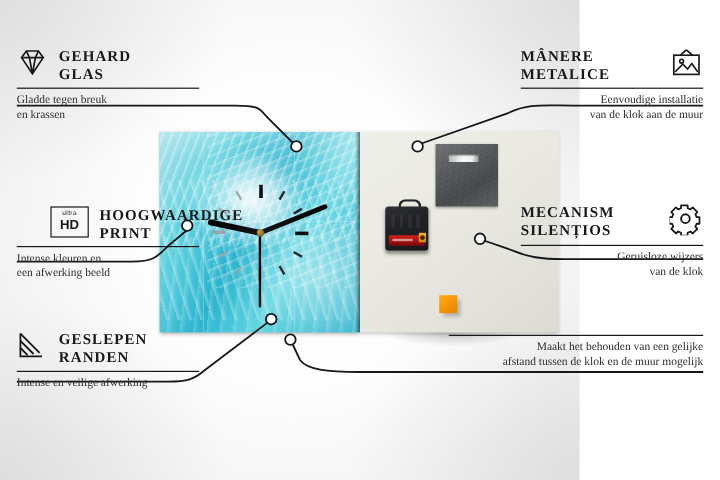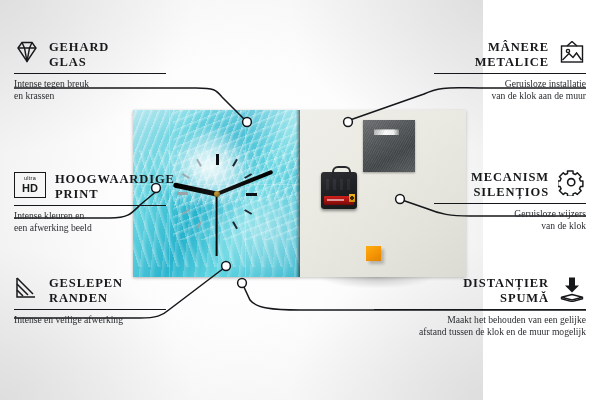--- a/index.html
+++ b/index.html
@@ -117,21 +117,21 @@
   .co-head{display:flex;align-items:flex-start;gap:9px;}
   .co-title{
     font-size:12.5px;line-height:15px;font-weight:700;letter-spacing:.9px;
     color:#16181a;text-transform:uppercase;white-space:pre-line;
   }
   .co-rule{height:1px;background:#15171a;margin-top:3px;}
   .co-desc{
     font-size:9.6px;line-height:12.4px;color:#2a2d30;margin-top:4px;white-space:pre-line;
   }
   .right .co-head{flex-direction:row;justify-content:flex-end;}
-  .right .co-title{text-align:right;}
+  .right .co-title{}
   .right .co-desc{text-align:right;}
   .icon{flex:0 0 auto;color:#16181a;}
 
   svg.linkline{position:absolute;left:0;top:0;width:600px;height:400px;pointer-events:none;}
 </style>
 </head>
 <body>
 
 <div id="stage">
 
@@ -239,28 +239,28 @@
       <span class="icon">
         <svg width="26" height="24" viewBox="0 0 26 24" fill="none" stroke="#16181a" stroke-width="1.4">
           <path d="M4,8 L8,2.5 L18,2.5 L22,8 L13,21.5 Z"></path>
           <path d="M4,8 L22,8 M8,2.5 L10.5,8 L13,21.5 M18,2.5 L15.5,8 L13,21.5"></path>
         </svg>
       </span>
       <span class="co-title">GEHARD
 GLAS</span>
     </div>
     <div class="co-rule" style="width:152px"></div>
-    <div class="co-desc">Intense tegen breuk
+    <div class="co-desc">Gladde tegen breuk
 en krassen</div>
   </div>
 
   <div class="callout left" style="left:14px;top:172px;width:152px">
     <div class="co-head">
       <span class="icon">
-        <span style="display:inline-block;border:1.5px solid #16181a;width:30px;height:24px;text-align:center;line-height:1;">
+        <span style="display:inline-block;border:1.5px solid #16181a;width:30px;height:24px;text-align:center;line-height:1;margin-left:28px;">
           <span style="display:block;font-family:'Liberation Sans',sans-serif;font-size:5.5px;letter-spacing:.3px;margin-top:3px;">ultra</span>
           <span style="display:block;font-family:'Liberation Sans',sans-serif;font-size:11px;font-weight:700;margin-top:1px;">HD</span>
         </span>
       </span>
       <span class="co-title">HOOGWAARDIGE
 PRINT</span>
     </div>
     <div class="co-rule" style="width:152px"></div>
     <div class="co-desc">Intense kleuren en
 een afwerking beeld</div>
@@ -288,50 +288,39 @@
       <span class="icon">
         <svg width="28" height="25" viewBox="0 0 28 25" fill="none" stroke="#16181a" stroke-width="1.4">
           <rect x="3.5" y="6" width="21" height="16"></rect>
           <path d="M14,1.5 L9,6 M14,1.5 L19,6"></path>
           <circle cx="10" cy="11" r="1.6"></circle>
           <path d="M4.5,20 L11,13.5 L15,17.5 L18.5,13 L23.5,20"></path>
         </svg>
       </span>
     </div>
     <div class="co-rule" style="width:152px"></div>
-    <div class="co-desc">Geruisloze installatie
+    <div class="co-desc">Eenvoudige installatie
 van de klok aan de muur</div>
   </div>
 
   <div class="callout right" style="left:434px;top:170px;width:152px">
     <div class="co-head">
       <span class="co-title" style="flex:1">MECANISM
 SILENȚIOS</span>
       <span class="icon">
         <svg width="28" height="26" viewBox="0 0 28 26" fill="none" stroke="#16181a" stroke-width="1.6" stroke-linejoin="round">
           <path d="M11,2.5 h6 v2.6 l2.6,1.1 l2,-1.8 l4.2,4.2 l-1.8,2 l1.1,2.6 h2.6 v6 h-2.6 l-1.1,2.6 l1.8,2 l-4.2,4.2 l-2,-1.8 l-2.6,1.1 v2.6 h-6 v-2.6 l-2.6,-1.1 l-2,1.8 l-4.2,-4.2 l1.8,-2 l-1.1,-2.6 h-2.6 v-6 h2.6 l1.1,-2.6 l-1.8,-2 l4.2,-4.2 l2,1.8 l2.6,-1.1 z" transform="translate(-0.6,-1.2) scale(0.92)"></path>
           <circle cx="13.2" cy="12.2" r="3.6"></circle>
         </svg>
       </span>
     </div>
     <div class="co-rule" style="width:152px"></div>
     <div class="co-desc">Geruisloze wijzers
 van de klok</div>
   </div>
 
   <div class="callout right" style="left:374px;top:276px;width:212px">
-    <div class="co-head">
-      <span class="co-title" style="flex:1">DISTANȚIER
-SPUMĂ</span>
-      <span class="icon">
-        <svg width="28" height="26" viewBox="0 0 28 26" fill="none" stroke="#16181a" stroke-width="1.4" stroke-linejoin="round">
-          <path d="M11,1.5 h6 v8 h4 l-7,7 l-7,-7 h4 z" fill="#16181a" stroke="none"></path>
-          <path d="M14,18.5 L24.5,21.2 L14,24 L3.5,21.2 Z"></path>
-          <path d="M3.5,21.2 v1.6 L14,25.6 L24.5,22.8 v-1.6"></path>
-        </svg>
-      </span>
-    </div>
     <div class="co-rule" style="width:212px"></div>
     <div class="co-desc">Maakt het behouden van een gelijke
 afstand tussen de klok en de muur mogelijk</div>
   </div>
 
 </div>
 
 </body></html>

